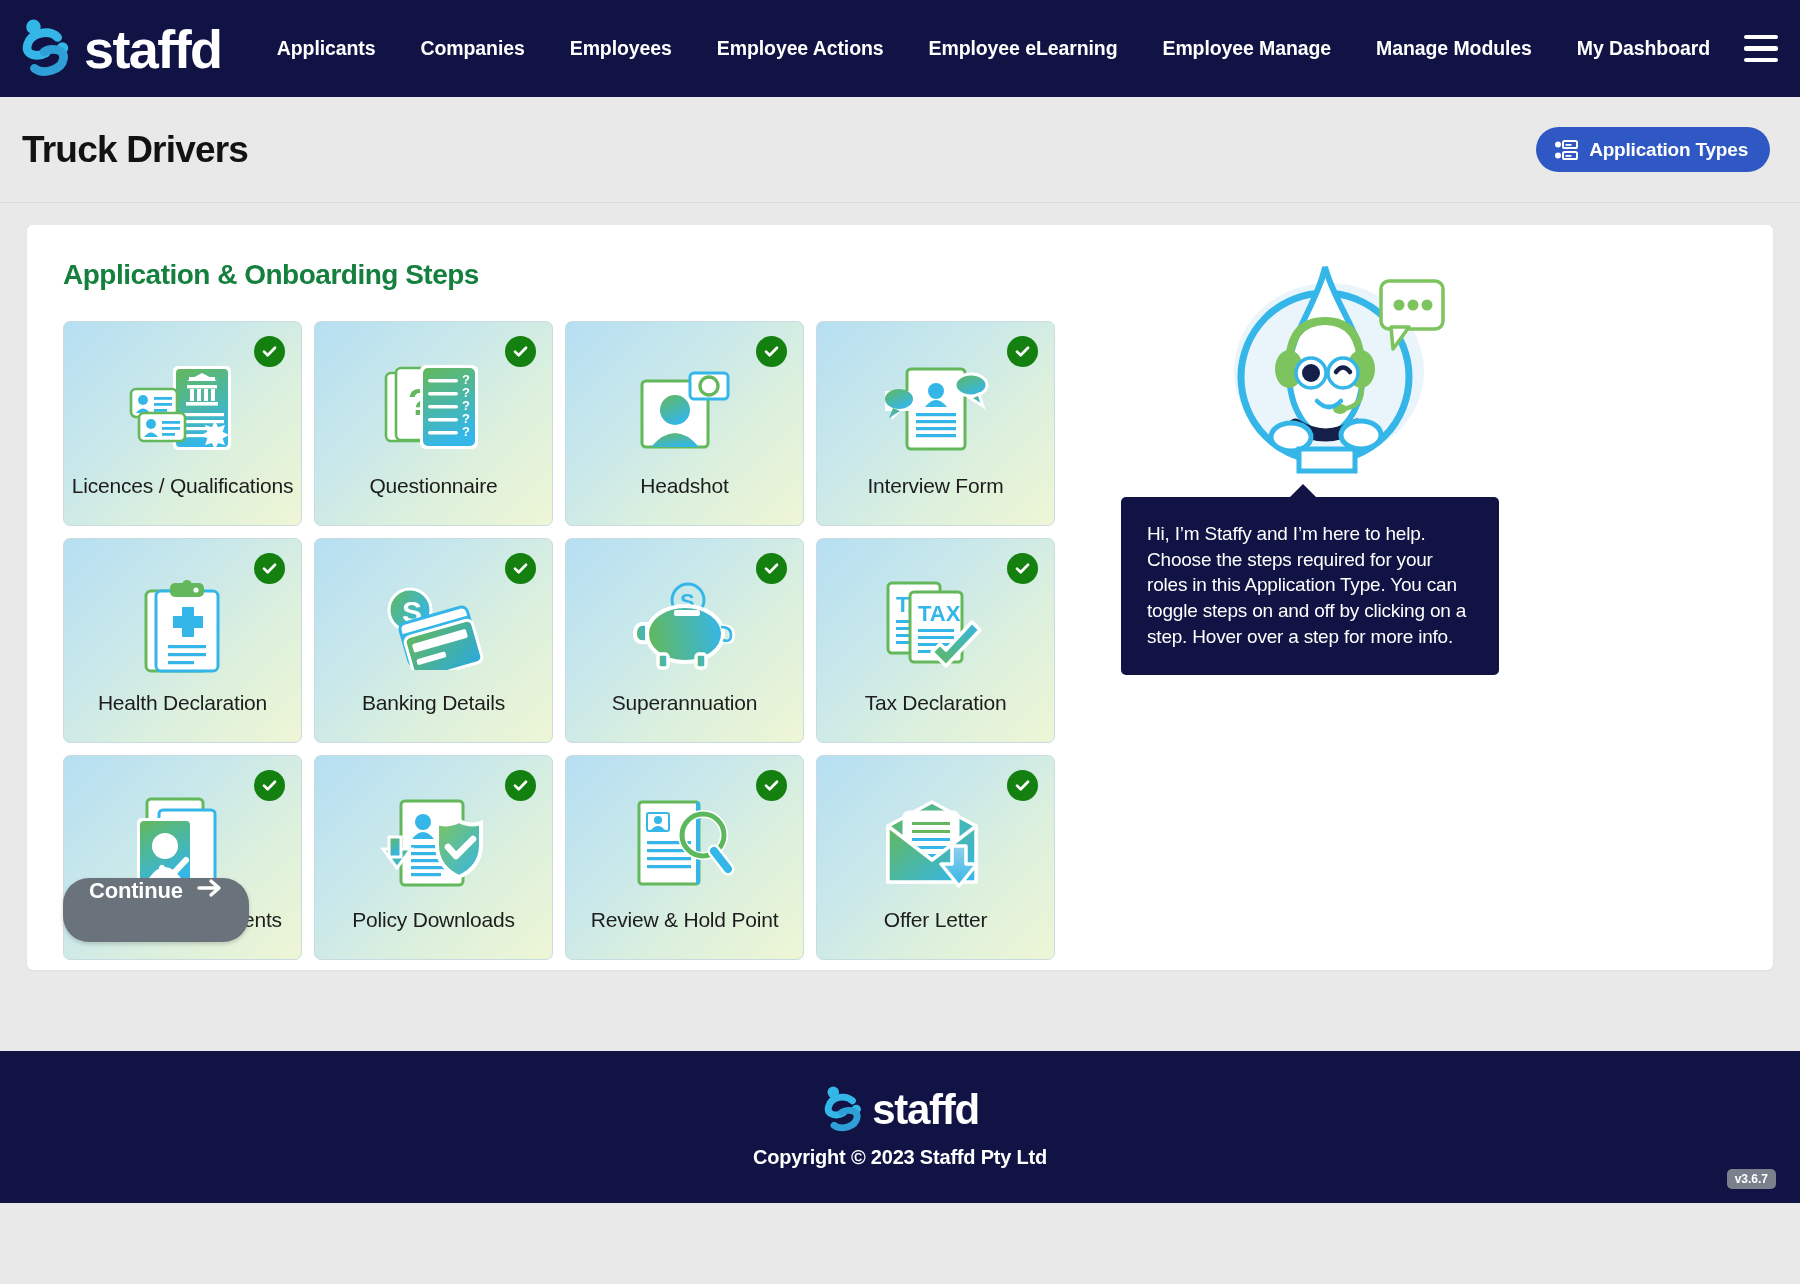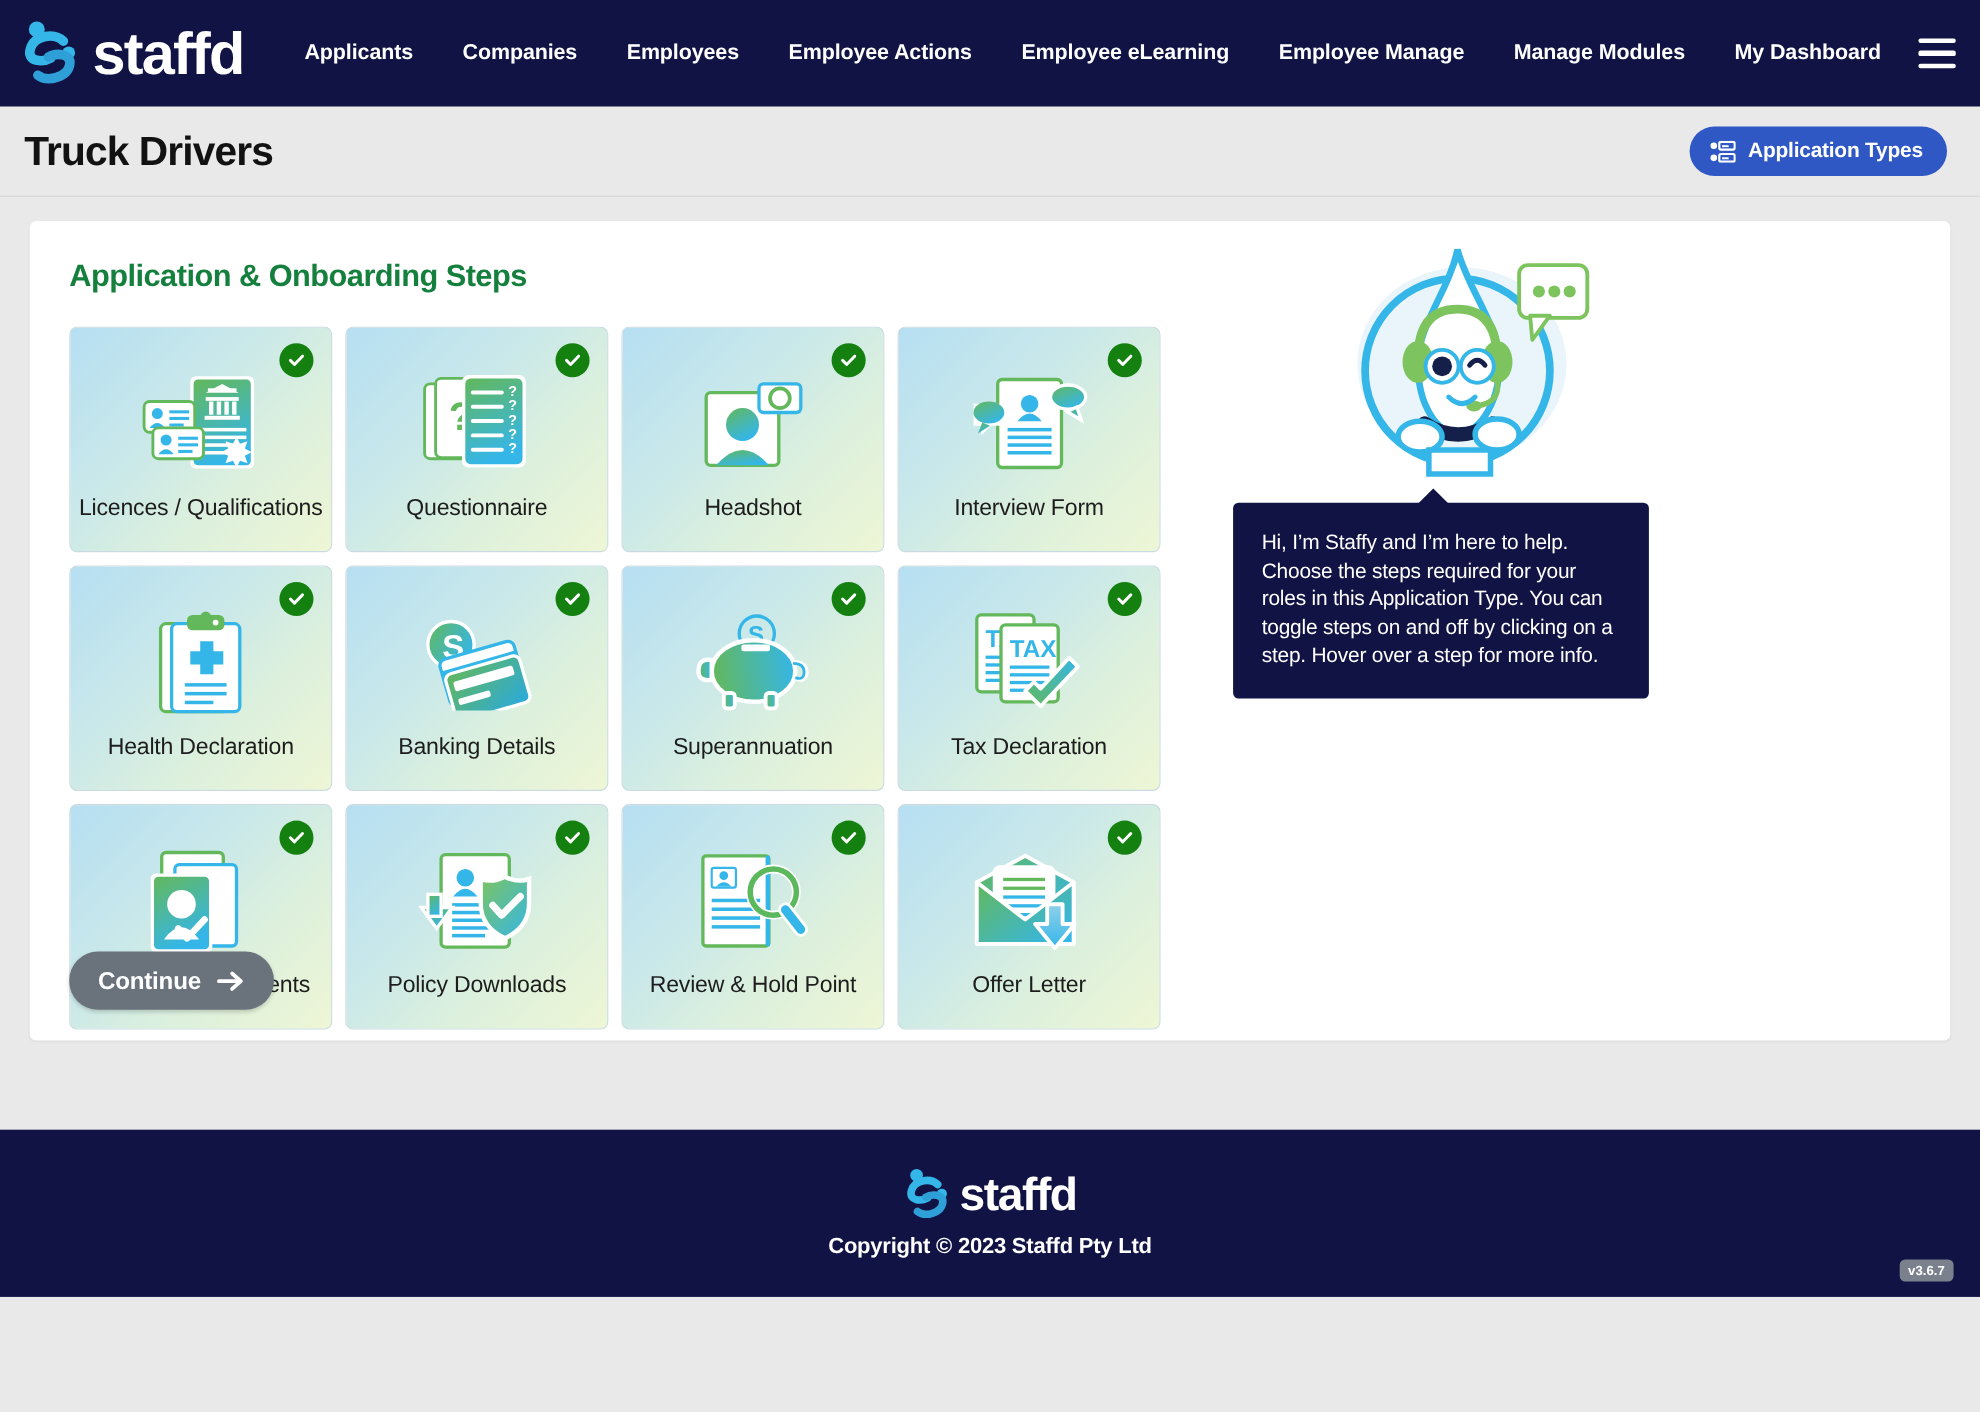--- a/index.html
+++ b/index.html
@@ -42,21 +42,21 @@
     font-weight: 600;
     white-space: nowrap;
     letter-spacing: -0.1px;
     cursor: pointer;
   }
   .hamburger { width: 34px; display: flex; flex-direction: column; gap: 7px; cursor: pointer; }
   .hamburger i { display: block; height: 4.5px; background: #fff; border-radius: 2px; }
 
   
   .pagehead {
-    height: 82px;
+    height: 106px;
     background: #e9e9ea;
     display: flex;
     align-items: center;
     padding: 0 30px 0 22px;
     border-bottom: 1px solid #d8d8da;
     position: relative;
   }
   .page-title {
     font-size: 37px;
     font-weight: 700;
@@ -139,21 +139,21 @@
     color: #1d1d1d;
     letter-spacing: -0.2px;
     text-align: center;
     padding: 0 6px;
   }
 
   
   .helper {
     position: absolute;
     left: 1100px;
-    top: 18px;
+    top: 34px;
     width: 400px;
   }
   .mascot-wrap { display: flex; justify-content: center; height: 228px; }
   .tooltip {
     position: relative;
     background: #101344;
     border-radius: 5px;
     padding: 24px 26px 26px 26px;
     margin-top: 10px;
     width: 378px;
@@ -176,26 +176,26 @@
 
   
   .continue-btn {
     position: absolute;
     left: 36px;
     bottom: 28px;
     background: #6a737c;
     color: #fff;
     border: none;
     border-radius: 26px;
-    height: 53px;
+    height: 64px;
     padding: 0 26px;
     font-size: 22px;
     font-weight: 700;
     letter-spacing: -0.2px;
-    display: flex; align-items: center; gap: 14px;
+    display: flex; gap: 14px;
     cursor: pointer;
     font-family: inherit;
     box-shadow: 0 2px 4px rgba(0,0,0,.18);
   }
 
   
   .footer-gap { height: 58px; background: #e9e9ea; }
   .footer {
     height: 152px;
     background: #101344;

